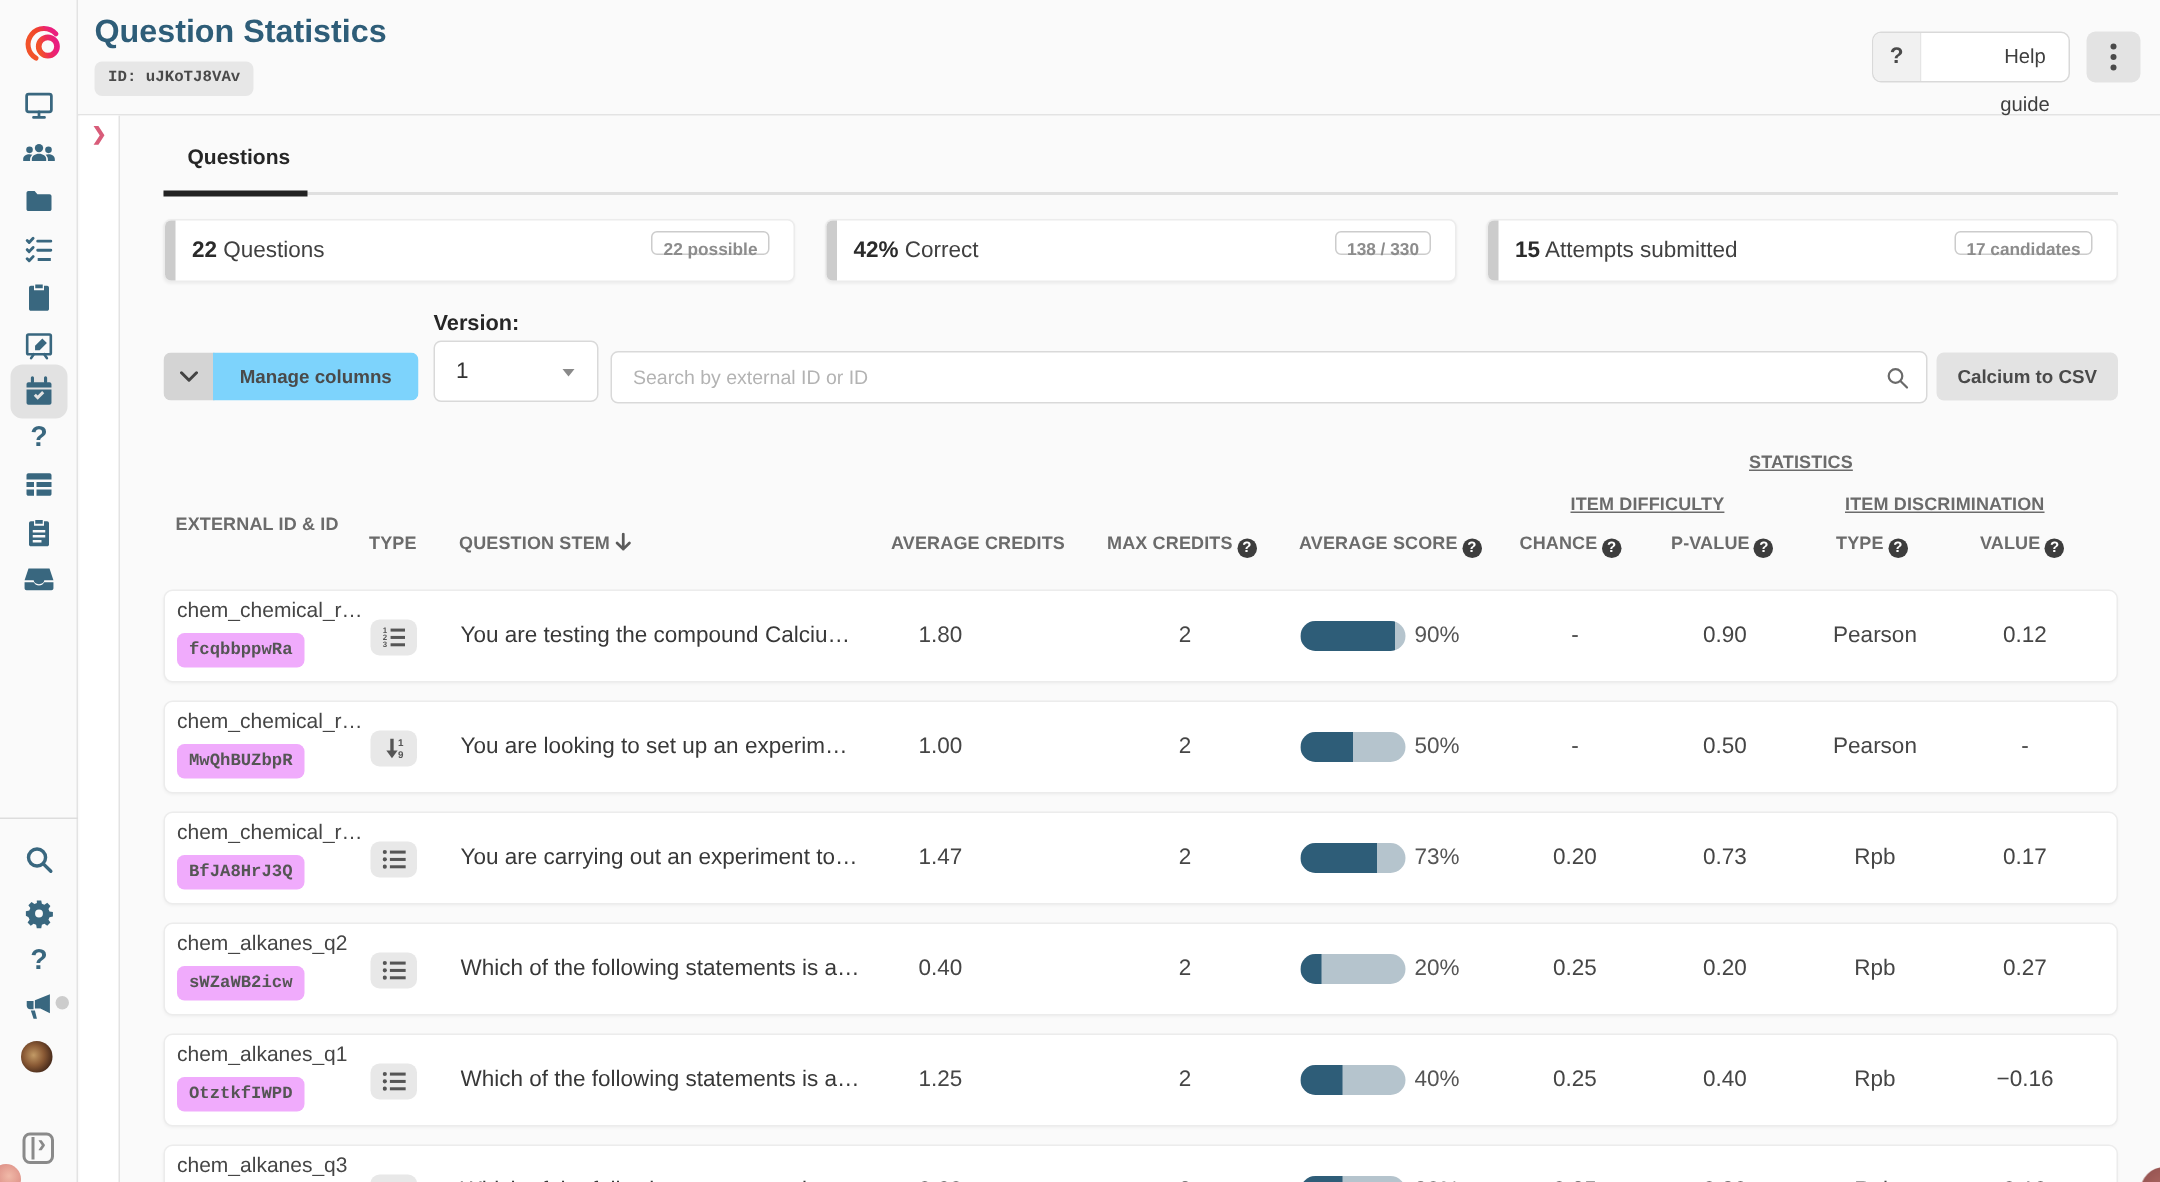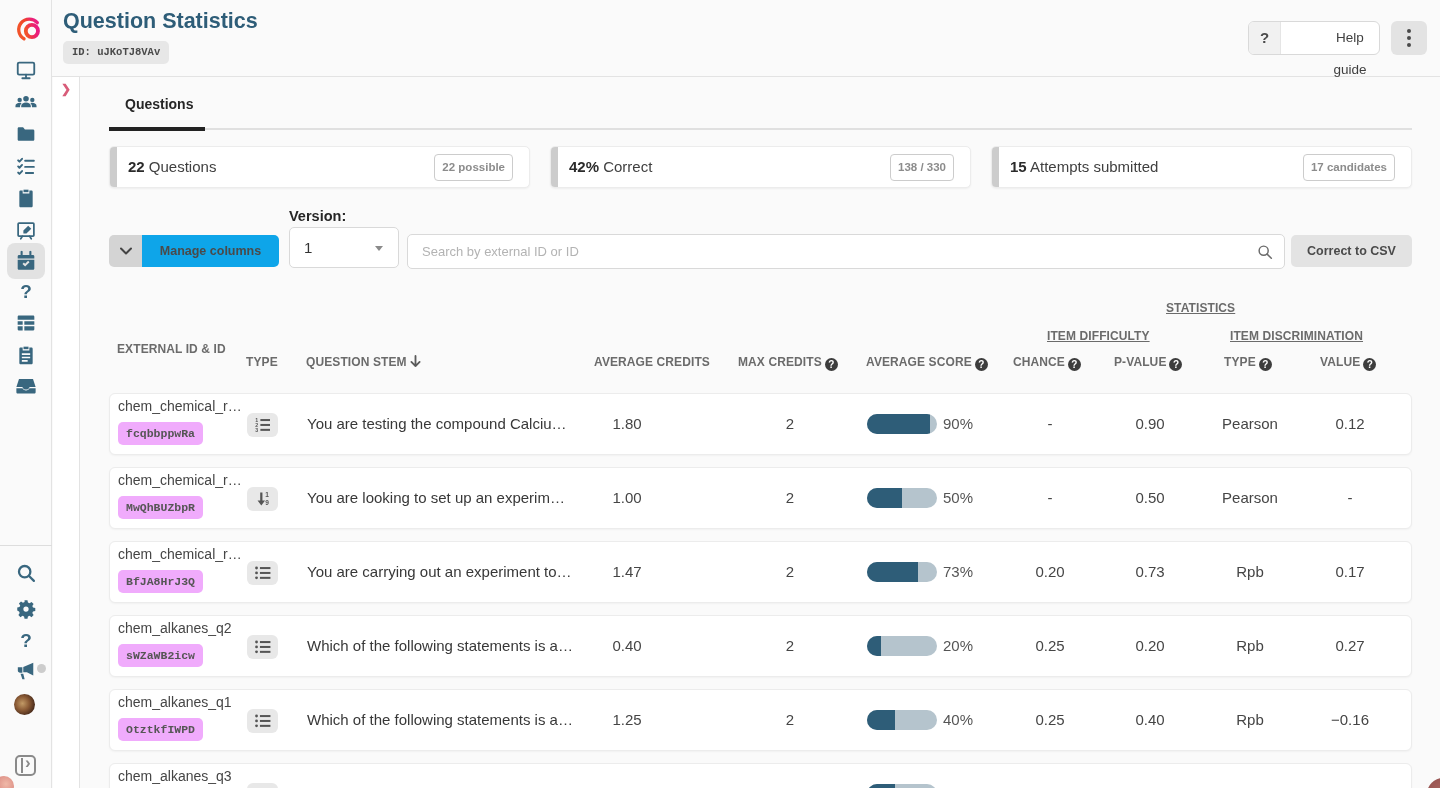--- a/index.html
+++ b/index.html
@@ -34,29 +34,29 @@
   #chev { position:absolute; left:61px; top:82px; color:#d85c79; font-size:12px; font-weight:bold; }
   
   #tabtxt { position:absolute; left:125px; top:96px; font-size:14px; font-weight:bold; color:#262626; }
   #tabline { position:absolute; left:109px; top:128px; width:1303px; height:2px; background:#e0e0e0; }
   #tabbar { position:absolute; left:109px; top:127px; width:96px; height:4px; background:#222; }
   
   .scard { position:absolute; top:146px; width:421px; height:42px; background:#fff; border:1px solid #ececec; border-radius:5px; box-shadow:0 1px 2px rgba(0,0,0,.05); }
   .scard:before { content:""; position:absolute; left:0; top:0; bottom:0; width:7px; background:#ccc; border-radius:4px 0 0 4px; }
   .scard .txt { position:absolute; left:18px; top:0; line-height:40px; font-size:15px; color:#404040; }
   .scard .txt b { color:#2b2b2b; }
-  .scard .chip { position:absolute; right:16px; top:7px; height:27px; line-height:25px; border:1px solid #ccc; border-radius:4px; padding:0 7px; font-size:11.5px; font-weight:bold; color:#8c8c8c; background:#fff; }
+  .scard .chip { position:absolute; right:16px; top:7px; height:16px; line-height:25px; border:1px solid #ccc; border-radius:4px; padding:0 7px; font-size:11.5px; font-weight:bold; color:#8c8c8c; background:#fff; }
   
   #vlabel { position:absolute; left:289px; top:208px; font-size:14.5px; font-weight:bold; color:#262626; }
   #vselect { position:absolute; left:289px; top:227px; width:110px; height:41px; background:#fff; border:1px solid #d9d9d9; border-radius:5px; }
   #vselect .v { position:absolute; left:14px; top:0; line-height:39px; font-size:15px; color:#333; }
   #vselect .car { position:absolute; right:15px; top:18px; width:0; height:0; border-left:4.5px solid transparent; border-right:4.5px solid transparent; border-top:5.5px solid #8a8a8a; }
   #mcols { position:absolute; left:109px; top:235px; width:170px; height:32px; border-radius:5px; overflow:hidden; }
   #mcols .seg1 { position:absolute; left:0; top:0; bottom:0; width:34px; background:#d4d4d4; }
-  #mcols .seg2 { position:absolute; left:33px; right:0; top:0; bottom:0; background:#0ea5e9; text-align:center; line-height:32px; font-size:12.5px; font-weight:bold; color:#4a4a4a; }
+  #mcols .seg2 { position:absolute; left:33px; right:0; top:0; bottom:0; background:#7dd3fc; text-align:center; line-height:32px; font-size:12.5px; font-weight:bold; color:#4a4a4a; }
   #mcols .seg1 svg { position:absolute; left:50%; top:50%; transform:translate(-50%,-50%); }
   #search { position:absolute; left:407px; top:234px; width:878px; height:35px; background:#fff; border:1px solid #d9d9d9; border-radius:5px; }
   #search .ph { position:absolute; left:14px; top:0; line-height:33px; font-size:13px; color:#b3b3b3; }
   #search svg { position:absolute; right:11px; top:9px; }
   #export { position:absolute; left:1291px; top:235px; width:121px; height:32px; background:#e3e3e3; border-radius:5px; text-align:center; line-height:32px; font-size:12.5px; font-weight:bold; color:#4a4a4a; }
   
   .th { position:absolute; font-size:12px; font-weight:bold; color:#6b6b6b; letter-spacing:0.1px; white-space:nowrap; }
   .th u { text-decoration:underline; }
   .qi { display:inline-block; width:13px; height:13px; border-radius:50%; background:#3d3d3d; color:#fff; font-size:10px; font-weight:bold; text-align:center; line-height:13.5px; vertical-align:-1.5px; margin-left:3px; }
   
@@ -233,21 +233,21 @@
     <span class="v">1</span>
     <span class="car"></span>
   </div>
 <div id="search">
     <span class="ph">Search by external ID or ID</span>
     <svg width="16" height="16" viewBox="0 0 24 24" fill="none" stroke="#6a6a6a" stroke-width="2.2">
       <circle cx="10" cy="10" r="6.8"></circle>
       <path d="M15.2 15.2L21.5 21.5" stroke-linecap="round"></path>
     </svg>
   </div>
-<div id="export">Correct to CSV</div>
+<div id="export">Calcium to CSV</div>
 
 <div class="th" style="left:1166px; top:301px;"><u>STATISTICS</u></div>
 <div class="th" style="left:1047px; top:329px;"><u>ITEM DIFFICULTY</u></div>
 <div class="th" style="left:1230px; top:329px;"><u>ITEM DISCRIMINATION</u></div>
 <div class="th" style="left:117px; top:342px;">EXTERNAL ID &amp; ID</div>
 <div class="th" style="left:246px; top:355px;">TYPE</div>
 <div class="th" style="left:306px; top:355px;">QUESTION STEM <svg width="11" height="13" viewBox="0 0 12 14" style="vertical-align:-2px">
       <path d="M6 1v11M6 12l-4.5-4.5M6 12l4.5-4.5" fill="none" stroke="#5a5a5a" stroke-width="2" stroke-linecap="round" stroke-linejoin="round"></path>
     </svg></div>
 <div class="th" style="left:594px; top:355px;">AVERAGE CREDITS</div>

